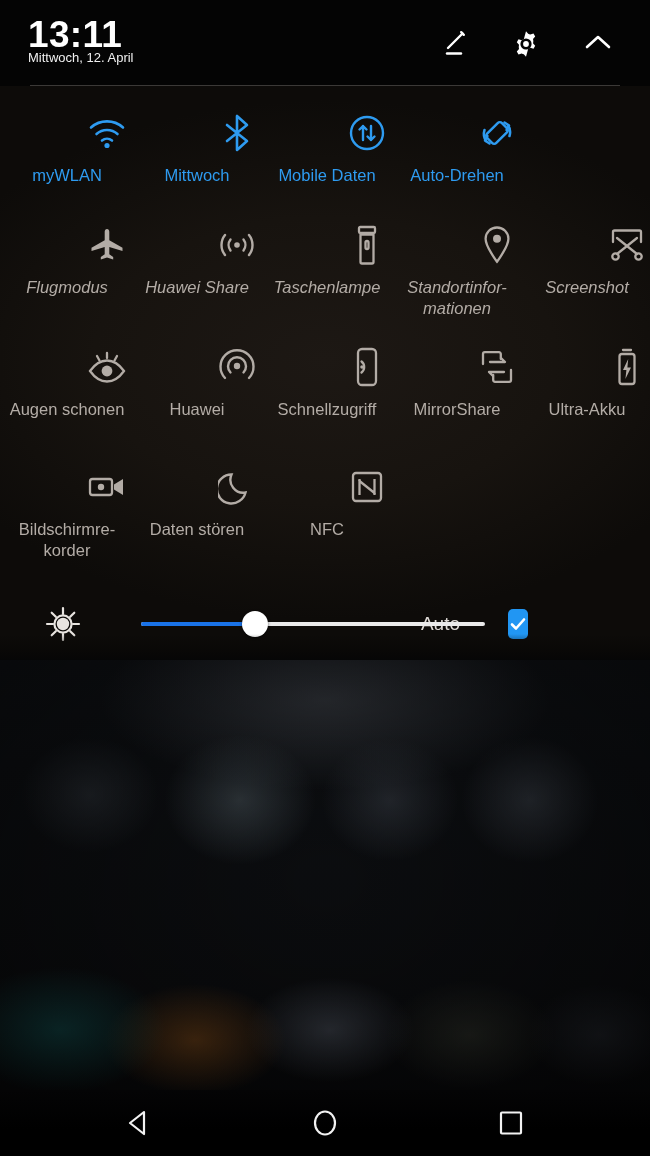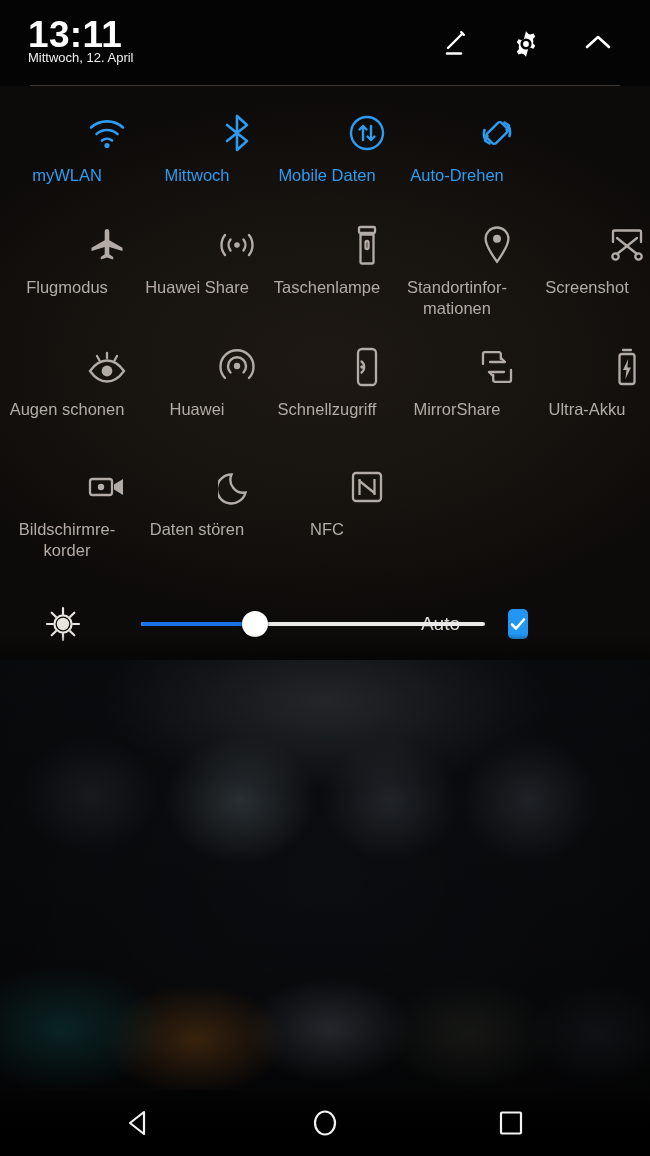--- a/index.html
+++ b/index.html
@@ -107,21 +107,21 @@
     word-break: break-word;
   }
   .tile.on  .tile-label { color: #2e9bf0; }
   .tile.off .tile-label { color: #b3aca6; }
   .tile.on  svg { stroke: #2e9bf0; fill: none; }
   .tile.off svg { stroke: #b3aca6; fill: none; }
   .tile.on  svg .fill { fill: #2e9bf0; stroke: none; }
   .tile.off svg .fill { fill: #b3aca6; stroke: none; }
 
   .row.r1 .tile { height: 112px; }
-  .row.r2 .tile { height: 122px; }
+  .row.r2 .tile { height: 122px; font-style: italic; }
   .row.r3 .tile { height: 120px; }
   .row.r4 .tile { height: 118px; }
 
   
   #brightness {
     position: absolute; left: 0; top: 596px;
     width: 528px; height: 56px;
     display: flex; align-items: center; gap: 33px;
   }
   #sun-icon { margin-left: 44px; width: 42px; height: 42px;

